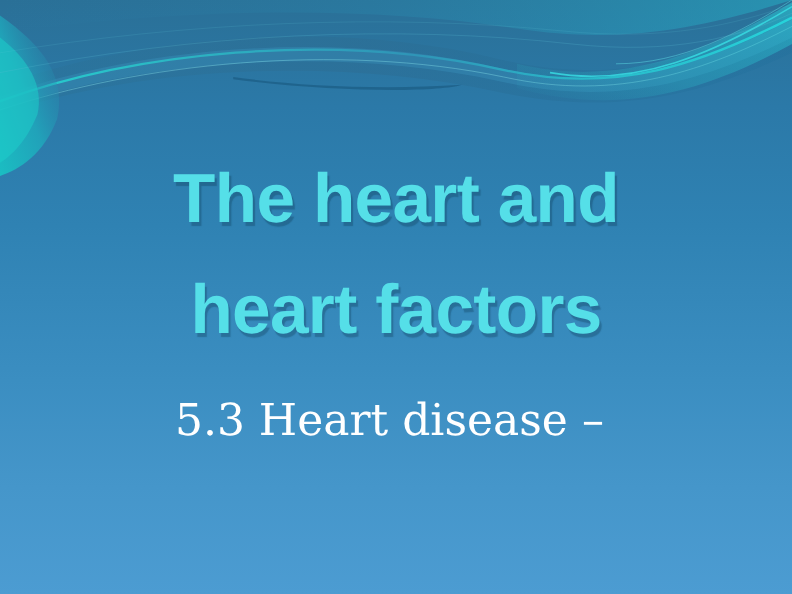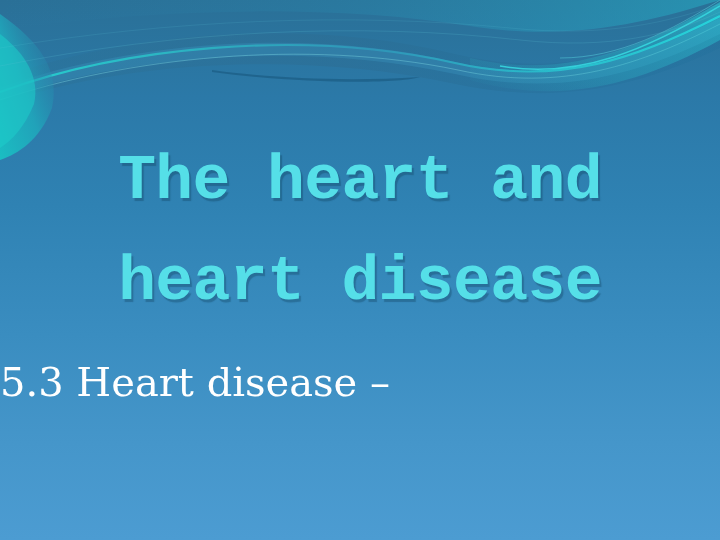--- a/index.html
+++ b/index.html
@@ -37,36 +37,37 @@
   .title-block {
     position: absolute;
     left: 0;
     top: 131px;
     width: 720px;
     text-align: center;
   }
 
   .title-line {
     display: block;
-    font-family: Liberation Mono, monospace;
+    font-family: Liberation Sans, sans-serif;
     font-weight: bold;
     font-size: 63px;
     line-height: 101px;
     letter-spacing: -0.6px;
     color: #55dfe8;
     text-shadow: 2px 3px 1px rgba(16, 62, 88, 0.34);
     white-space: nowrap;
   }
 
   
   .subtitle-block {
     position: absolute;
     left: 0;
     top: 352px;
     width: 708px;
+    text-align: center;
   }
 
   .subtitle-line {
     display: block;
     font-family: "DejaVu Serif", "Liberation Serif", serif;
     font-weight: normal;
     font-size: 40px;
     line-height: 61px;
     color: #ffffff;
     white-space: nowrap;
@@ -133,20 +134,20 @@
     <path d="M470,58 C560,80 640,50 720,2 L720,40 C640,84 562,106 470,80 Z" fill="url(#rightSweep)" opacity="0.50"></path>
     <path d="M500,66 C580,80 650,48 720,6" fill="none" stroke="#37dbe2" stroke-width="1.5" opacity="0.85"></path>
     <path d="M560,58 C620,58 672,30 720,0" fill="none" stroke="#5fe6ea" stroke-width="0.8" opacity="0.5"></path>
 
     <path d="M0,66 C180,30 360,22 520,40 C610,50 672,34 720,12" fill="none" stroke="#5ac0d4" stroke-width="0.7" opacity="0.30"></path>
     <path d="M0,48 C170,20 350,12 510,28 C605,38 670,22 720,4" fill="none" stroke="#63cddd" stroke-width="0.6" opacity="0.22"></path>
   </svg>
 
   <div class="title-block">
     <span class="title-line">The heart and</span>
-    <span class="title-line">heart disease</span>
+    <span class="title-line">heart factors</span>
   </div>
 
   <div class="subtitle-block">
     <span class="subtitle-line">5.3 Heart disease –</span>
   </div>
 
 </div>
 
 </body></html>

